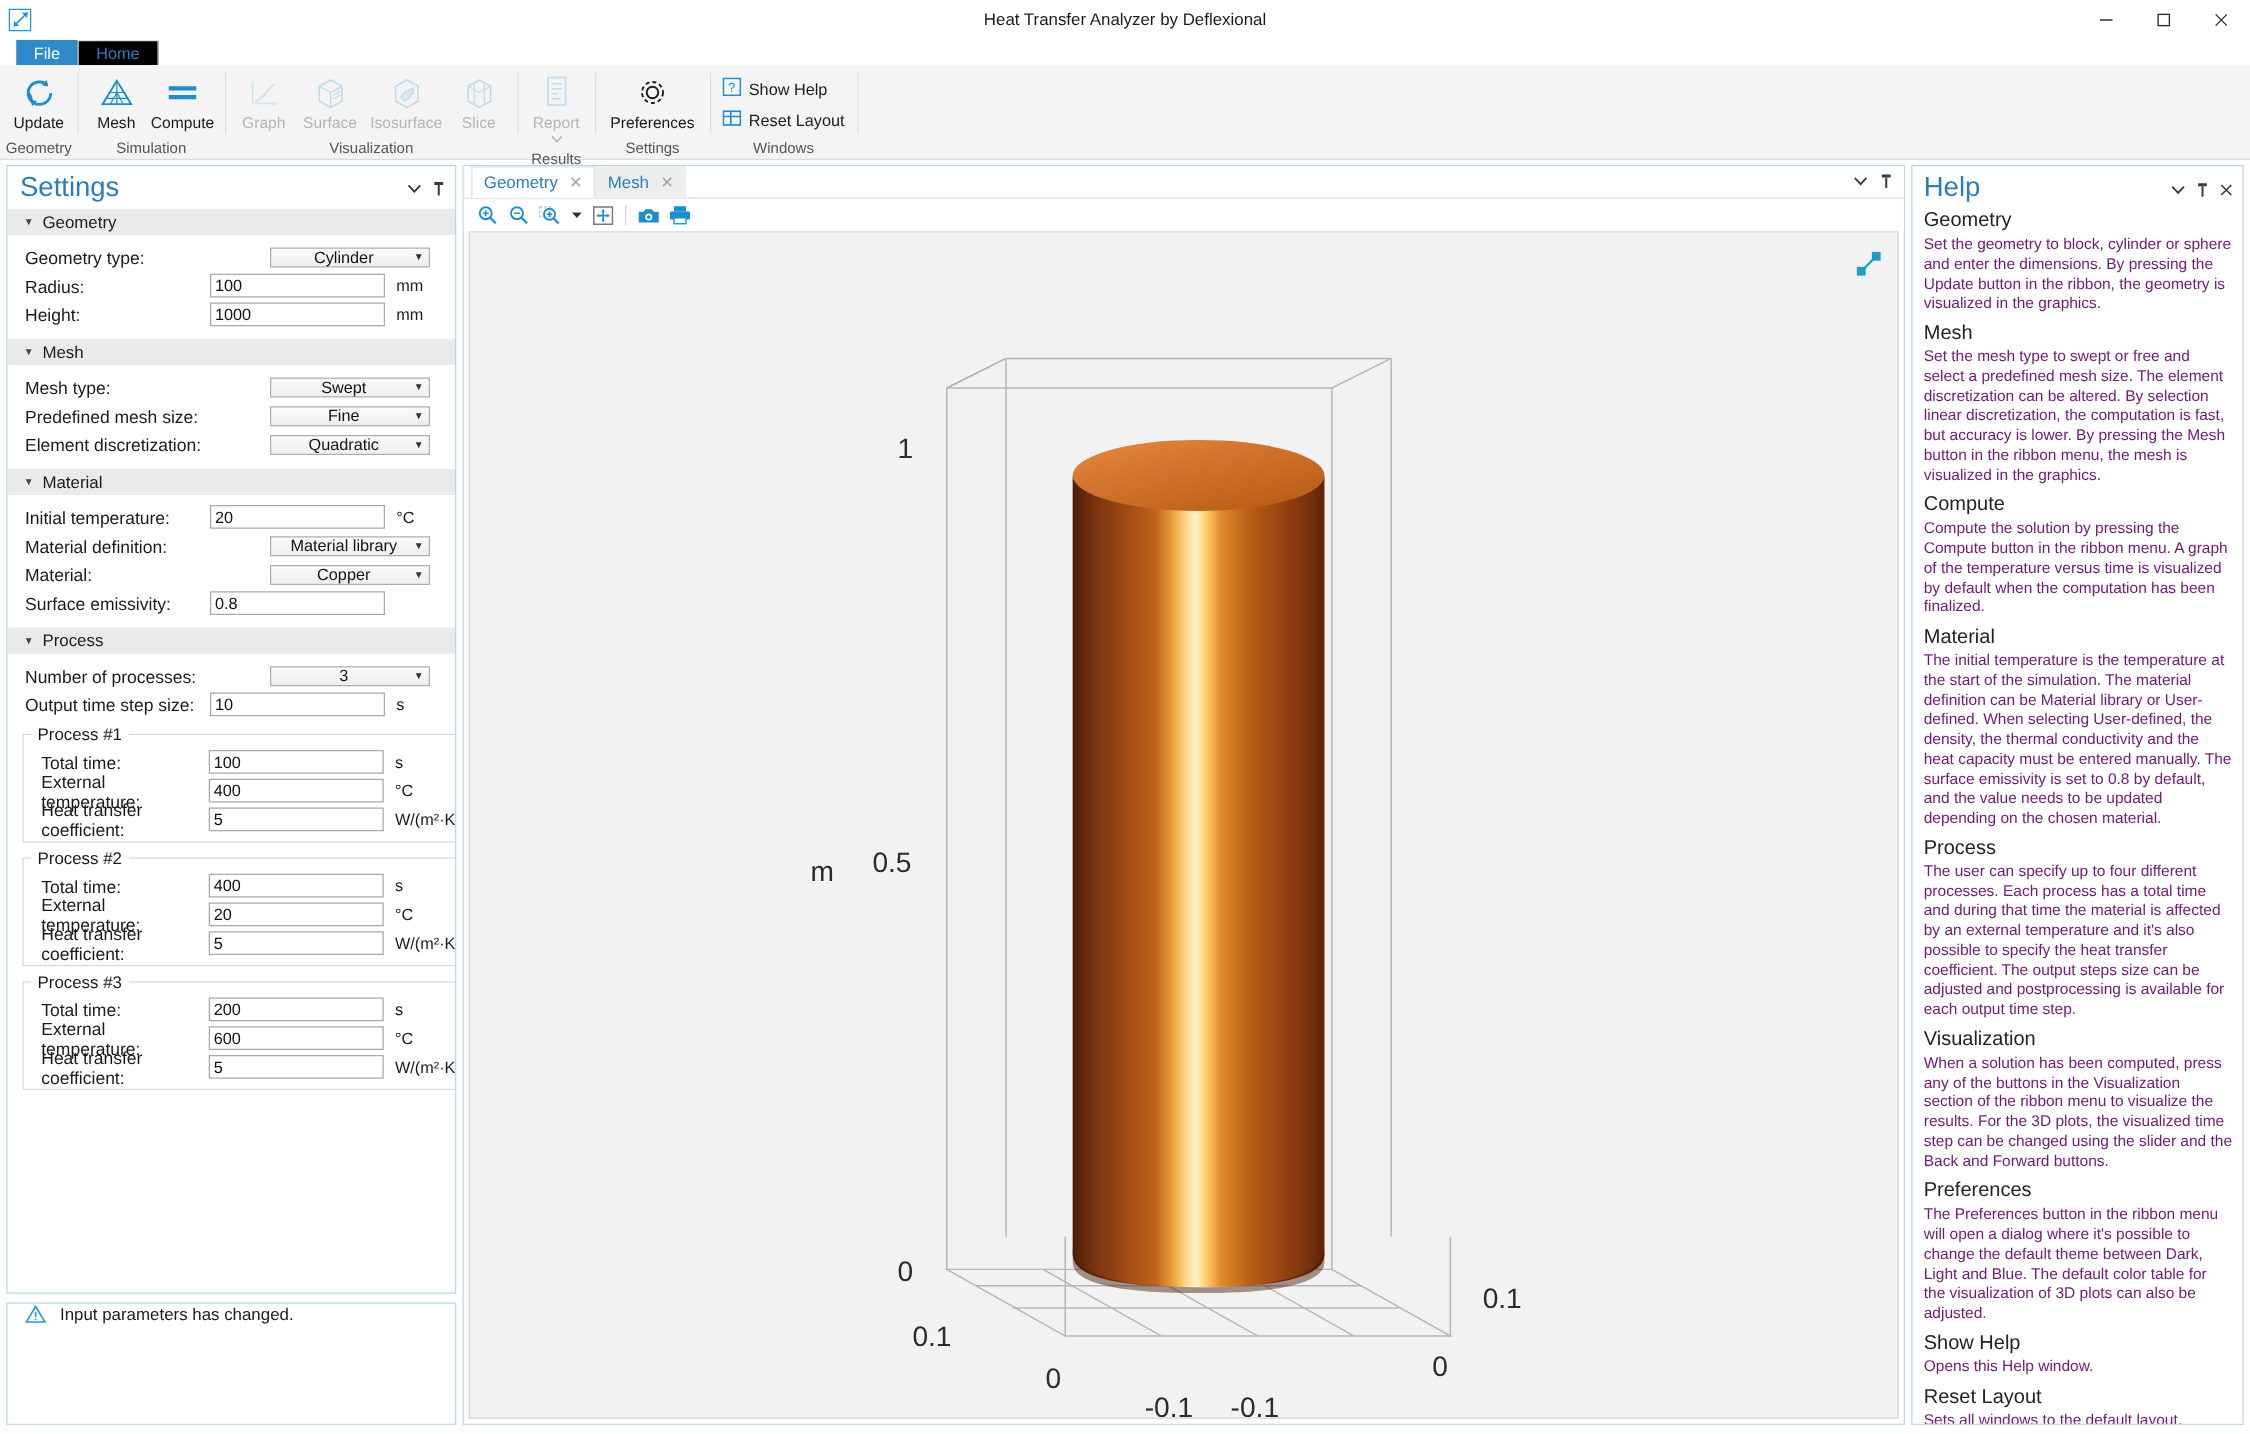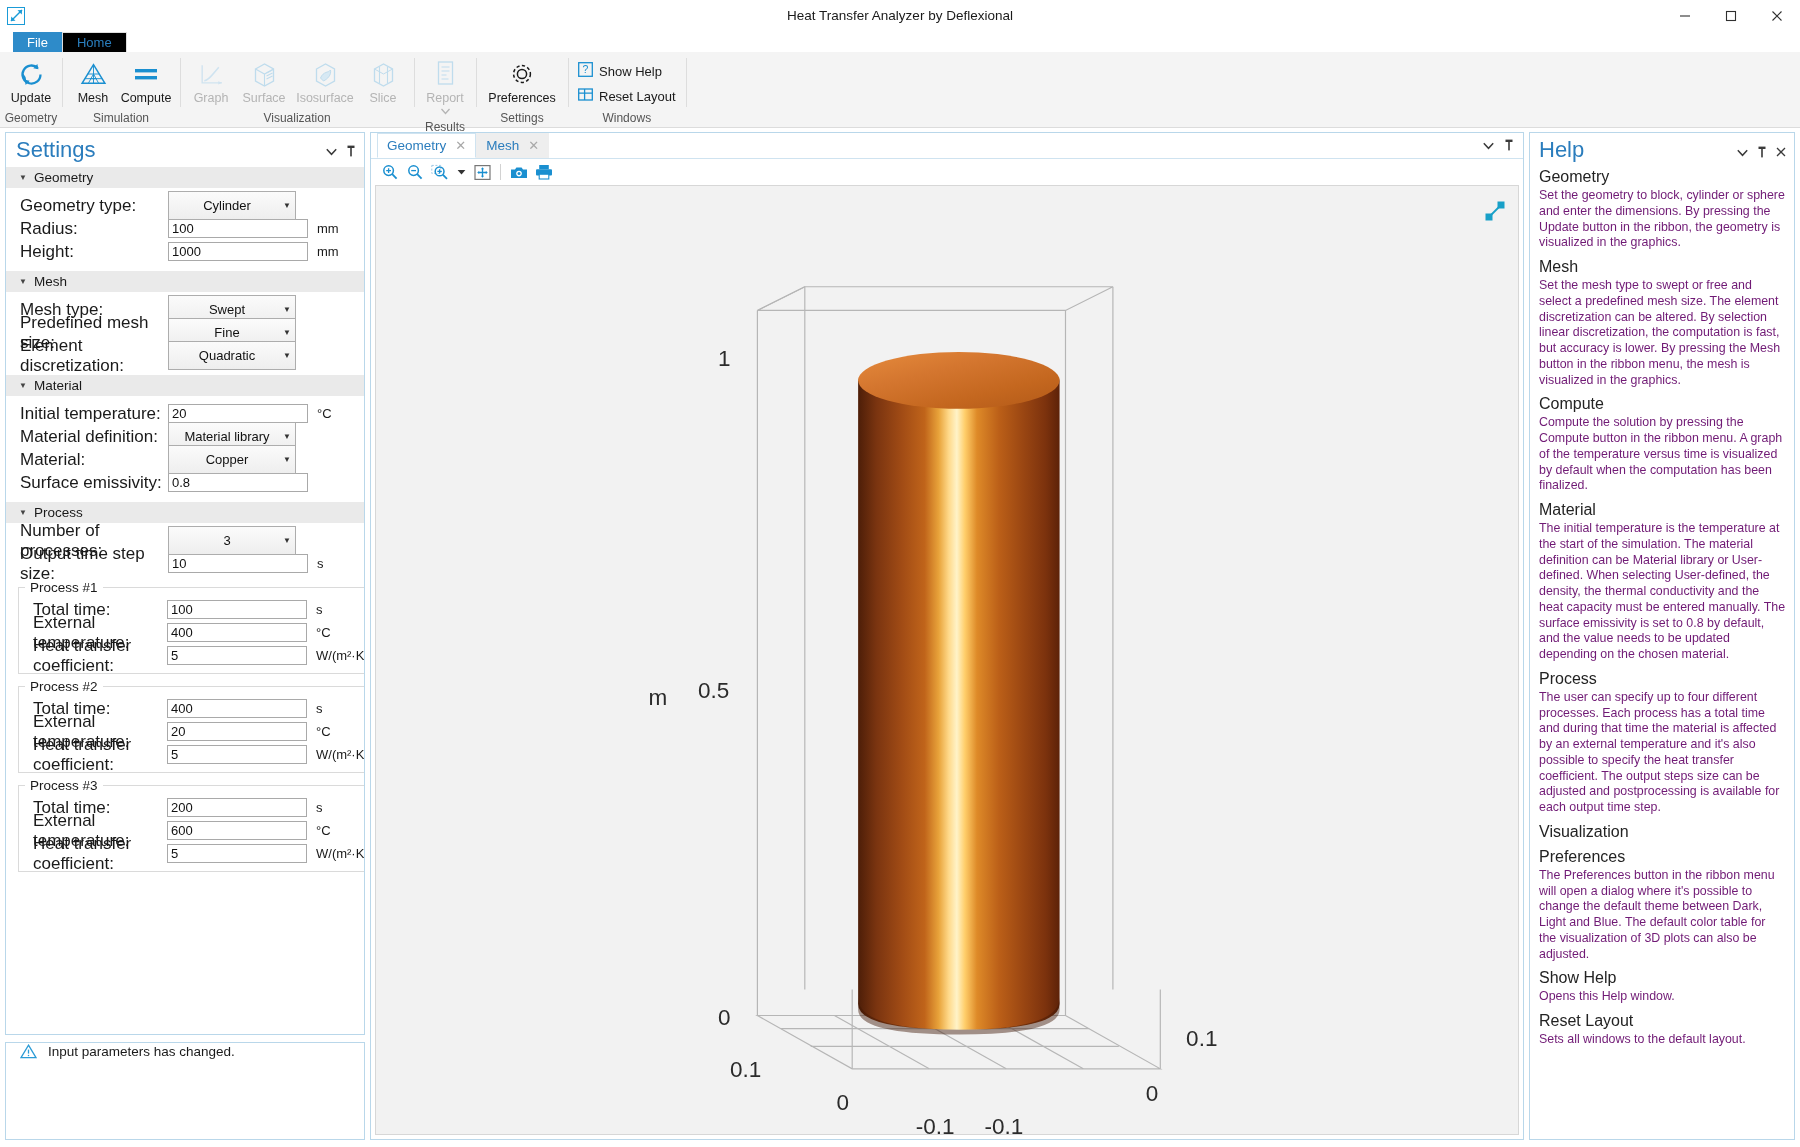--- a/index.html
+++ b/index.html
@@ -88,33 +88,33 @@
   #settings-body { flex:1; overflow:hidden; padding-top:4px; }
 
   .section-head {
     background:#eaeaea; height:21px; display:flex; align-items:center;
     padding-left:13px; gap:7px; font-size:13.5px; color:#1a1a1a;
   }
   .tri { font-size:8px; color:#444; }
   .section-body { padding:6px 0 8px 0; }
 
   .frow { display:flex; align-items:center; height:23px; padding:0 0 0 14px; }
-  .frow .flabel { width:148px; font-size:17px; color:#1a1a1a; }
+  .frow .flabel { width:148px; font-size:14px; color:#1a1a1a; }
   .funit { font-size:13px; color:#1a1a1a; padding-left:9px; white-space:nowrap; overflow:hidden; }
 
   input.tbox {
     width:140px; height:19px; border:1px solid #a9a9a9; background:#ffffff;
     font-family:"Liberation Sans", sans-serif; font-size:13px; color:#111;
     padding:0 3px; outline:none;
   }
   .combo {
-    width:128px; height:29px; border:1px solid #adadad;
+    width:128px; height:16px; border:1px solid #adadad;
     background:linear-gradient(#fbfbfb,#eeeeee);
     display:flex; align-items:center; justify-content:center; position:relative;
-    font-size:13px; color:#111;
+    font-size:13px; color:#111;margin-left:48px;
   }
   .combo .cv { flex:1; text-align:center; padding-left:6px; }
   .combo .carrow {
     width:16px; display:flex; align-items:center; justify-content:center;
     font-size:8px; color:#333;
   }
 
   fieldset.pgroup {
     margin:5px 10px 4px 12px; padding:3px 0 6px 0;
     border:1px solid #dadada; border-radius:0;
@@ -744,20 +744,21 @@
       <div class="h-sec">Compute</div>
       <p class="h-par">Compute the solution by pressing the Compute button in the ribbon menu. A graph of the temperature versus time is visualized by default when the computation has been finalized.</p>
 
       <div class="h-sec">Material</div>
       <p class="h-par">The initial temperature is the temperature at the start of the simulation. The material definition can be Material library or User-defined. When selecting User-defined, the density, the thermal conductivity and the heat capacity must be entered manually. The surface emissivity is set to 0.8 by default, and the value needs to be updated depending on the chosen material.</p>
 
       <div class="h-sec">Process</div>
       <p class="h-par">The user can specify up to four different processes. Each process has a total time and during that time the material is affected by an external temperature and it's also possible to specify the heat transfer coefficient. The output steps size can be adjusted and postprocessing is available for each output time step.</p>
 
       <div class="h-sec">Visualization</div>
+      <p class="h-par">When a solution has been computed, press any of the buttons in the Visualization section of the ribbon menu to visualize the results. For the 3D plots, the visualized time step can be changed using the slider and the Back and Forward buttons.</p>
 
       <div class="h-sec">Preferences</div>
       <p class="h-par">The Preferences button in the ribbon menu will open a dialog where it's possible to change the default theme between Dark, Light and Blue. The default color table for the visualization of 3D plots can also be adjusted.</p>
 
       <div class="h-sec">Show Help</div>
       <p class="h-par">Opens this Help window.</p>
 
       <div class="h-sec">Reset Layout</div>
       <p class="h-par">Sets all windows to the default layout.</p>
     </div>

